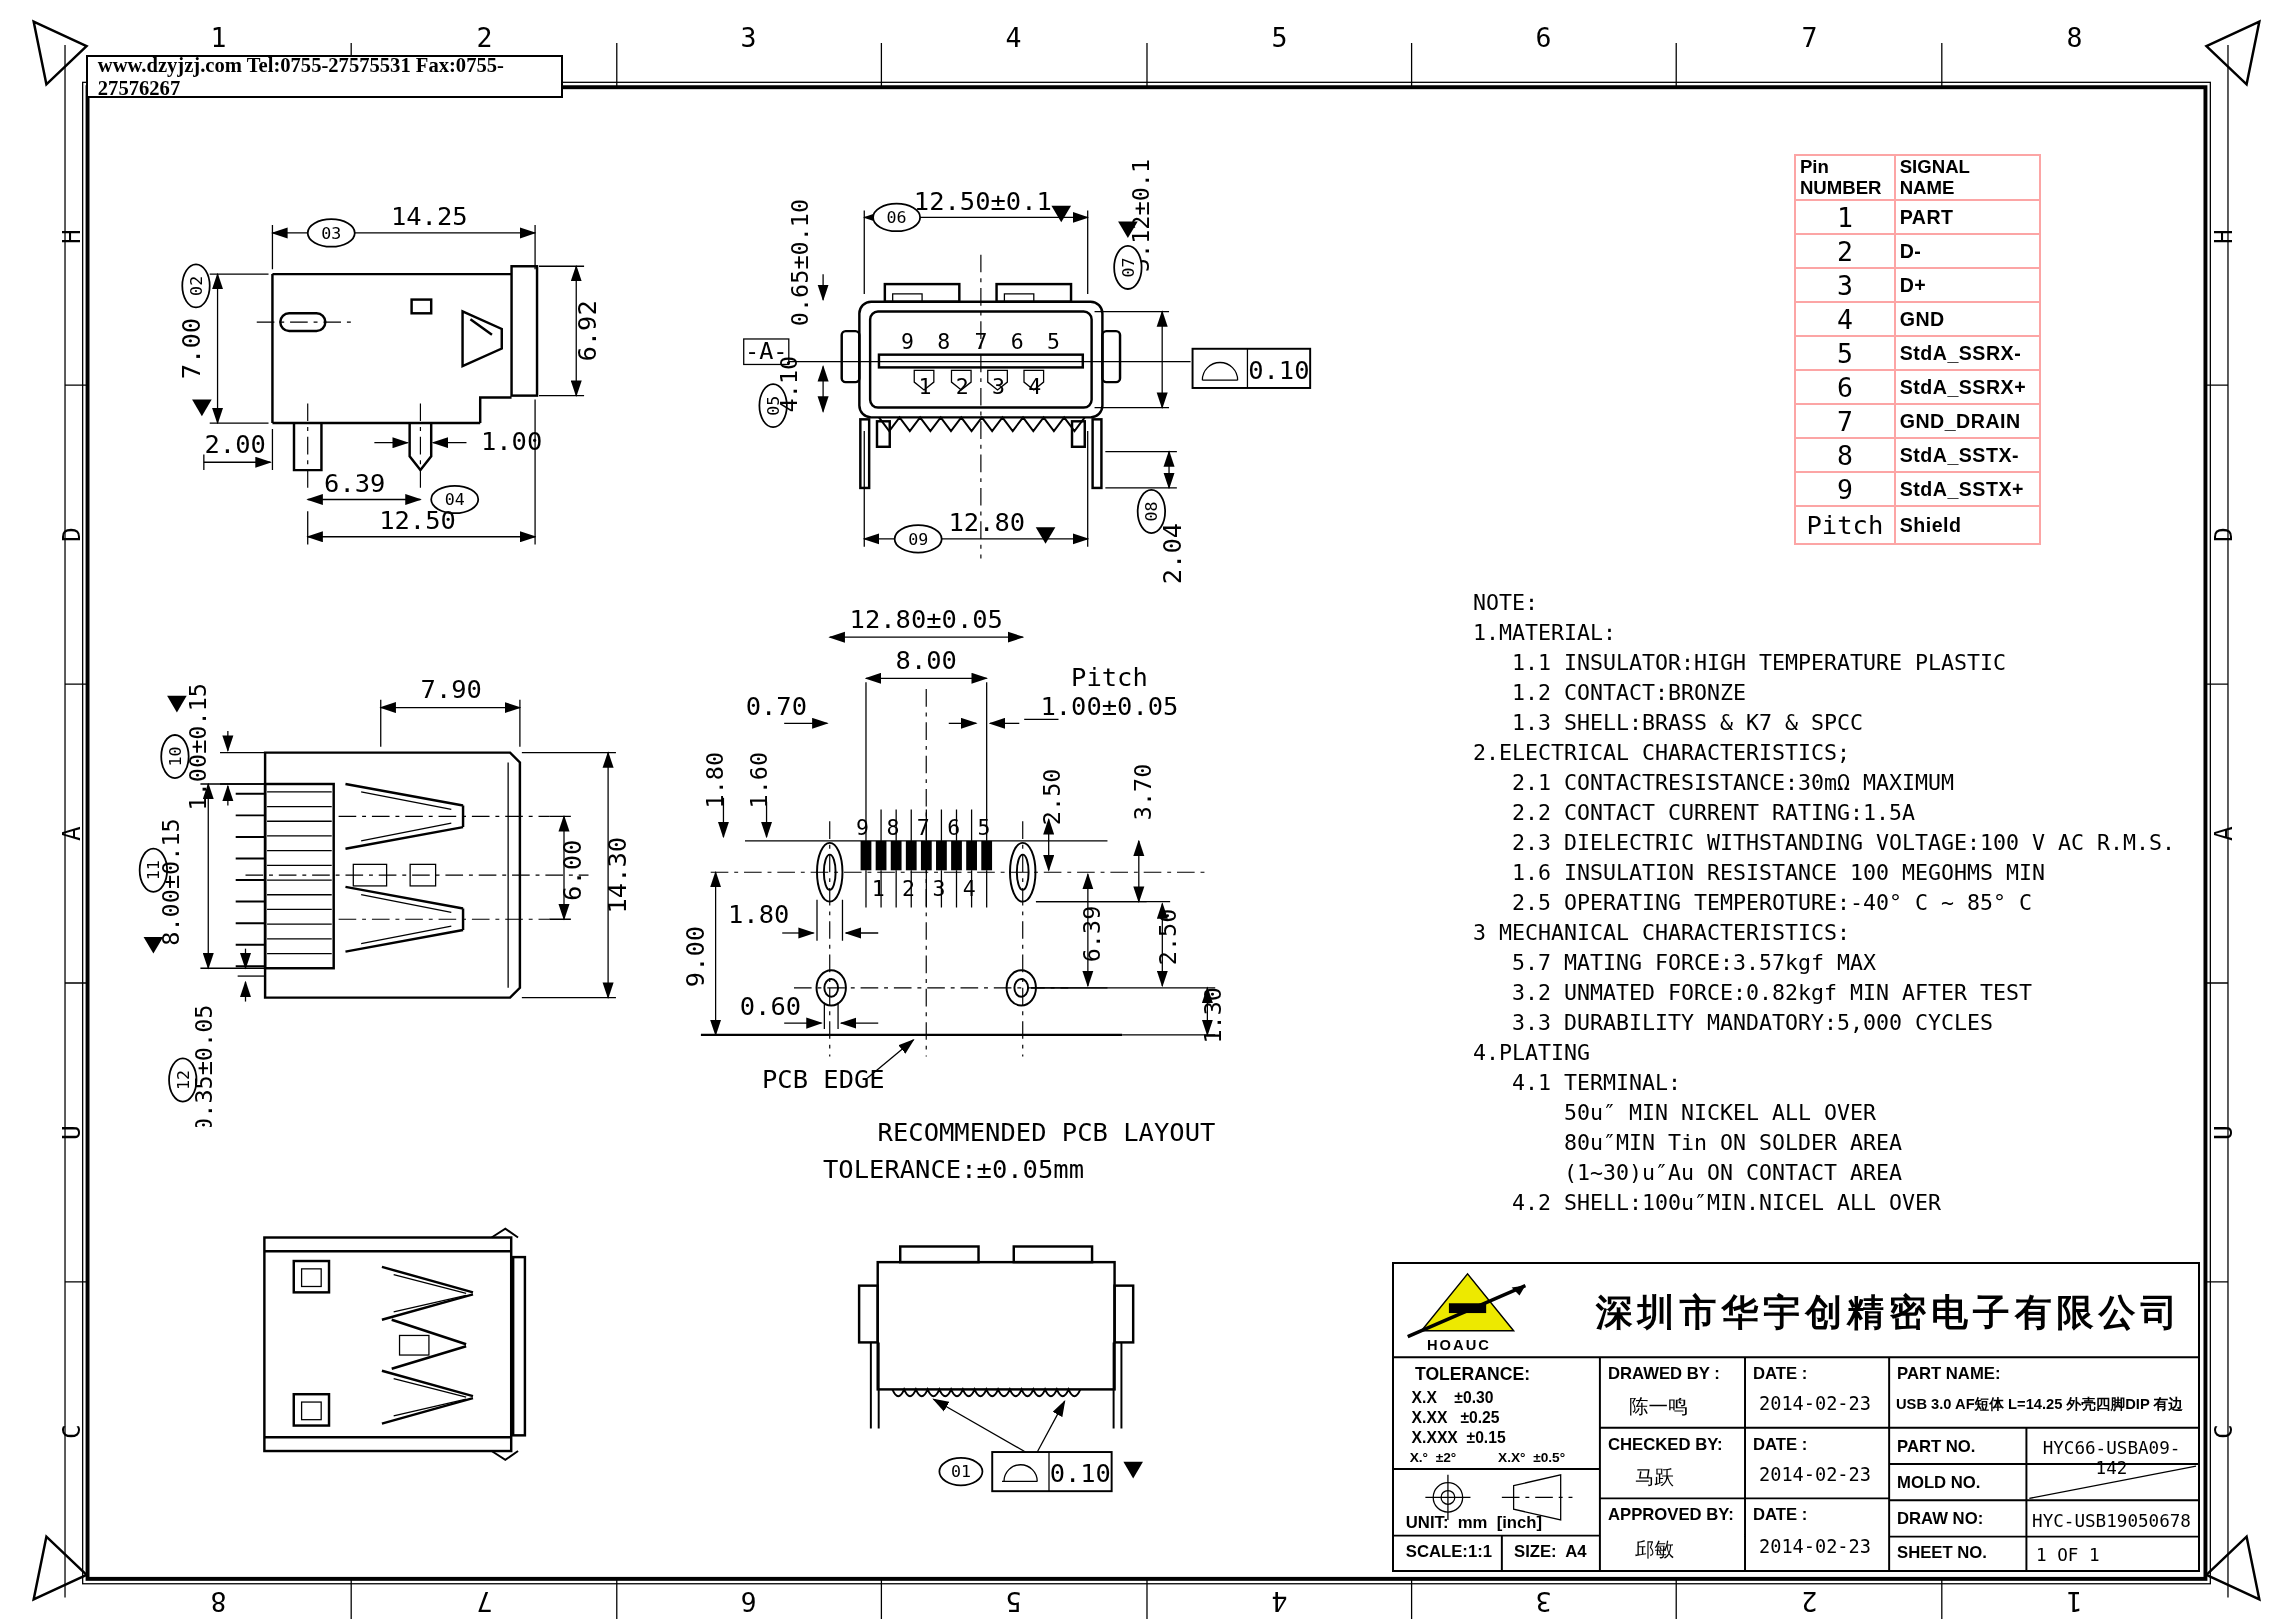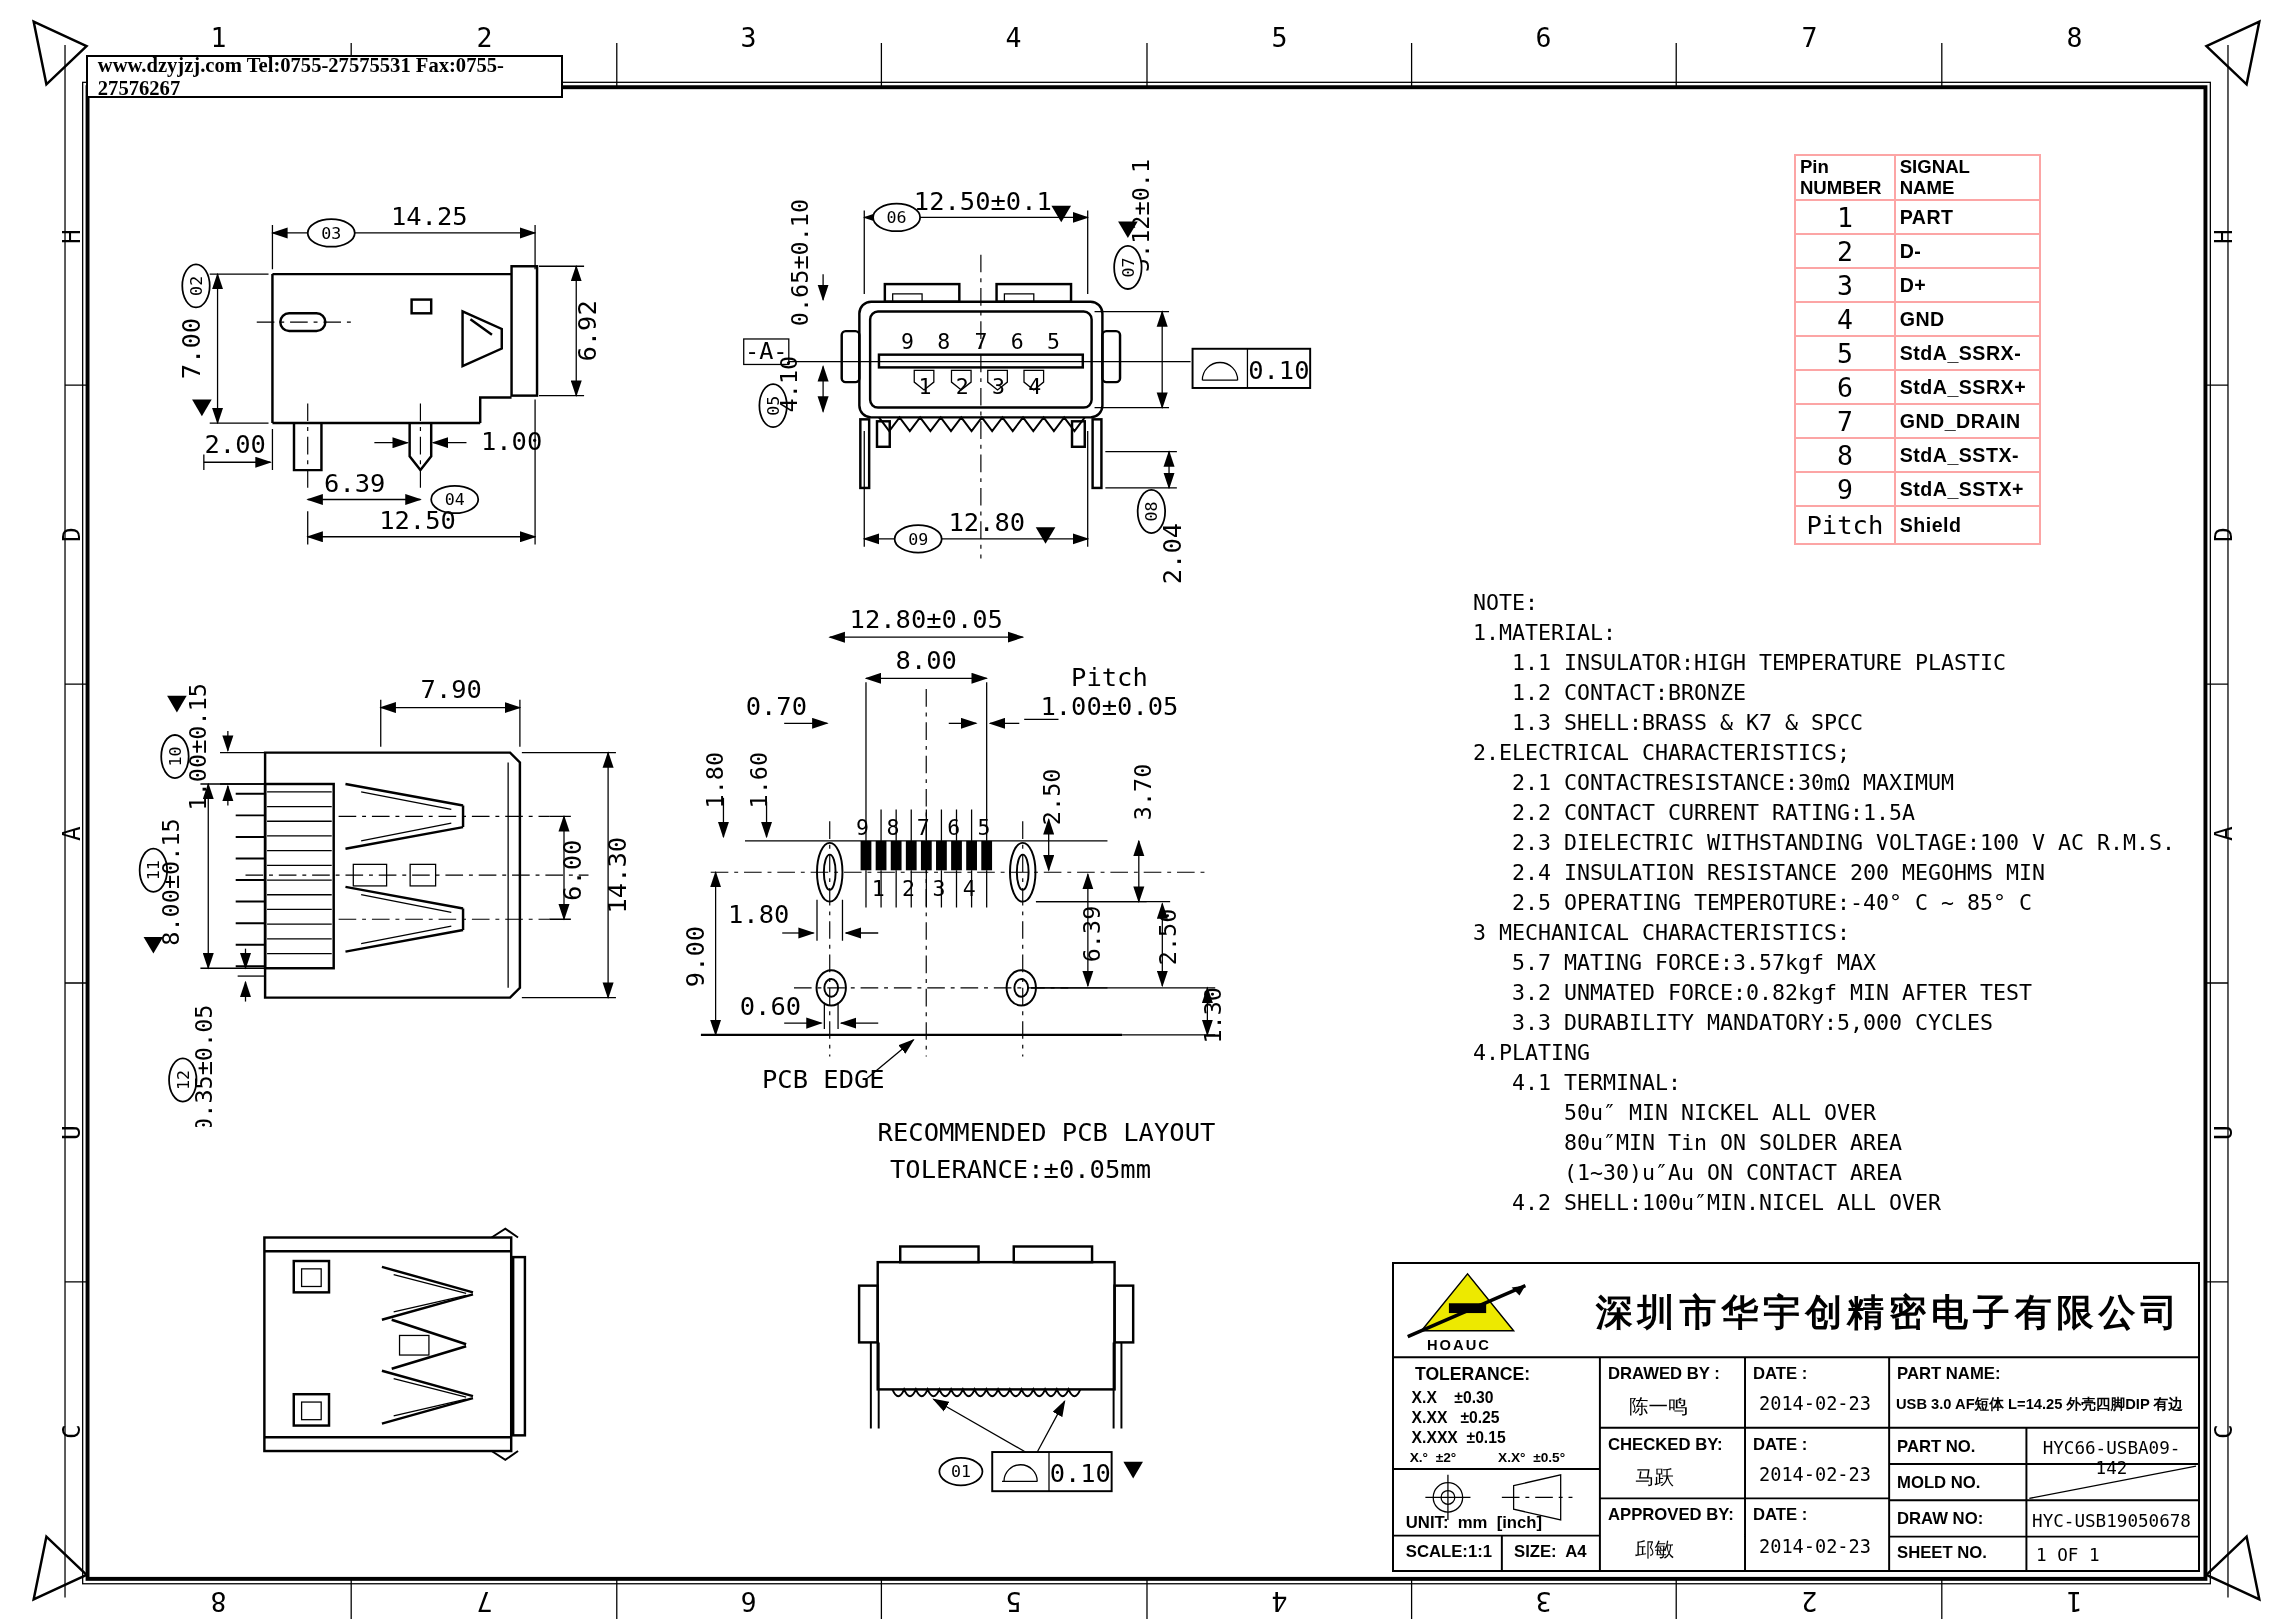--- a/index.html
+++ b/index.html
@@ -151,21 +151,21 @@
   <div class="abs" style="left:1473px;top:588px;z-index:2">
     <div class="note-line">NOTE:</div>
     <div class="note-line">1.MATERIAL:</div>
     <div class="note-line">   1.1 INSULATOR:HIGH TEMPERATURE PLASTIC</div>
     <div class="note-line">   1.2 CONTACT:BRONZE</div>
     <div class="note-line">   1.3 SHELL:BRASS &amp; K7 &amp; SPCC</div>
     <div class="note-line">2.ELECTRICAL CHARACTERISTICS;</div>
     <div class="note-line">   2.1 CONTACTRESISTANCE:30mΩ MAXIMUM</div>
     <div class="note-line">   2.2 CONTACT CURRENT RATING:1.5A</div>
     <div class="note-line">   2.3 DIELECTRIC WITHSTANDING VOLTAGE:100 V AC R.M.S.</div>
-    <div class="note-line">   2.4 INSULATION RESISTANCE 200 MEGOHMS MIN</div>
+    <div class="note-line">   1.6 INSULATION RESISTANCE 100 MEGOHMS MIN</div>
     <div class="note-line">   2.5 OPERATING TEMPEROTURE:-40° C ~ 85° C</div>
     <div class="note-line">3 MECHANICAL CHARACTERISTICS:</div>
     <div class="note-line">   5.7 MATING FORCE:3.57kgf MAX</div>
     <div class="note-line">   3.2 UNMATED FORCE:0.82kgf MIN AFTER TEST</div>
     <div class="note-line">   3.3 DURABILITY MANDATORY:5,000 CYCLES</div>
     <div class="note-line">4.PLATING</div>
     <div class="note-line">   4.1 TERMINAL:</div>
     <div class="note-line">       50u″ MIN NICKEL ALL OVER</div>
     <div class="note-line">       80u″MIN Tin ON SOLDER AREA</div>
     <div class="note-line">       (1~30)u″Au ON CONTACT AREA</div>
@@ -432,21 +432,21 @@
     <path class="thin" d="M141,415 V442 M155,415 V442"></path>
     <line class="thin" x1="100" y1="436" x2="138" y2="436" marker-end="url(#aP)"></line>
     <line class="thin" x1="196" y1="436" x2="158" y2="436" marker-end="url(#aP)"></line>
     <text class="f24" transform="rotate(-90 546 428)" x="546" y="428" text-anchor="middle">1.30</text>
     <path class="thin" d="M352,400 H540 M445,448 H540"></path>
     <line class="thin" x1="532" y1="400" x2="532" y2="448" marker-start="url(#aP)" marker-end="url(#aP)"></line>
     <text class="f26" x="140" y="502" text-anchor="middle">PCB EDGE</text>
     <line class="thin" x1="185" y1="492" x2="232" y2="453" marker-end="url(#aP)"></line>
   </svg>
   <div class="abs mono" style="left:821px;top:1117px;width:451px;font-size:25.5px;text-align:center;z-index:2">RECOMMENDED PCB LAYOUT</div>
-  <div class="abs mono" style="left:795px;top:1154px;width:451px;font-size:25.5px;text-align:center;z-index:2">TOLERANCE:±0.05mm</div>
+  <div class="abs mono" style="left:823px;top:1154px;width:451px;font-size:25.5px;text-align:left;z-index:2">TOLERANCE:±0.05mm</div>
 
   <svg class="abs" style="left:235px;top:1210px;z-index:2" width="333" height="294" viewBox="0 0 340 300">
     <g class="art">
       <rect x="30" y="28" width="252" height="218"></rect>
       <path d="M30,42 H282 M30,232 H282"></path>
       <rect x="60" y="52" width="36" height="32"></rect>
       <rect class="thin" x="68" y="60" width="20" height="18"></rect>
       <rect x="60" y="188" width="36" height="32"></rect>
       <rect class="thin" x="68" y="196" width="20" height="18"></rect>
       <rect x="284" y="48" width="12" height="182"></rect>

